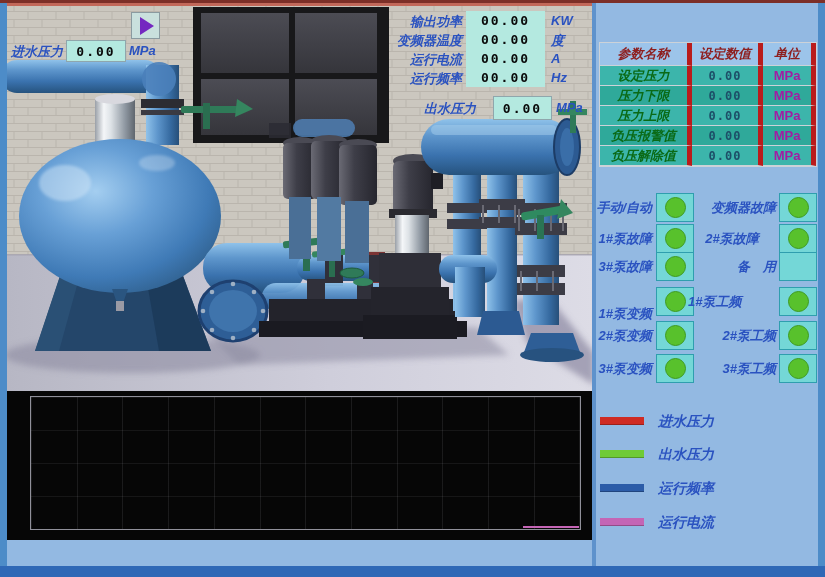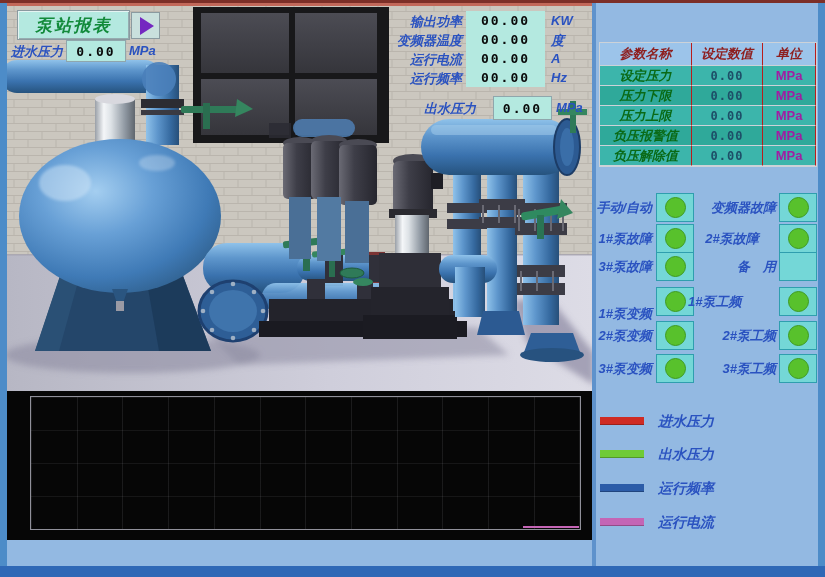--- a/index.html
+++ b/index.html
@@ -11,21 +11,21 @@
   .valbox{background:#b4e9e0;color:#0a0a0a;font-family:"DejaVu Sans Mono",monospace;
           font-weight:bold;font-size:13px;letter-spacing:2px;display:flex;align-items:center;
           justify-content:center;}
   .bordered{border:1px solid #8fa6ac;}
   .titlebox{background:#b4e9e0;border:1px solid #8a9aa0;box-shadow:inset 1px 1px 0 #e4f4f2,inset -1px -1px 0 #96acb0;
             color:#128a3a;font-size:17px;letter-spacing:2px;display:flex;align-items:center;justify-content:center;}
   .play-btn{background:#c9e0dd;border:1px solid #8a9aa0;display:flex;align-items:center;justify-content:center;}
   .play-tri{width:0;height:0;border-top:9px solid transparent;border-bottom:9px solid transparent;border-left:14px solid #7428c0;margin-left:3px;}
   
   .ptable{display:grid;grid-template-columns:92px 71px 53px;border:1px solid #ccd2d8;font-size:13px;font-weight:bold;font-style:italic;}
-  .ptable>div{display:flex;align-items:center;justify-content:center;border-right:1px solid #b91c1c;border-bottom:1px solid #ccd2d8;height:22px;}
+  .ptable>div{display:flex;align-items:center;justify-content:center;border-right:5px solid #b91c1c;border-bottom:1px solid #ccd2d8;height:22px;}
   .pt-h{background:#9cc4ea;color:#8e1f1f;}
   .row-a{background:#3cb5ab;}
   .row-b{background:#2fa99a;}
   .pt-name{color:#0a6a16;}
   .pt-val{color:#1d4f68;font-style:normal;font-family:"DejaVu Sans Mono",monospace;letter-spacing:1px;font-size:12px;}
   .pt-unit{color:#a21ca2;font-style:normal;}
   .ptable>div:nth-child(n+4){height:19px;}
   
   .confirm-btn{background:linear-gradient(#e6e6ea,#b0b0b8);border:2px outset #eceef0;}
   .tri-down{width:0;height:0;border-left:11px solid transparent;border-right:11px solid transparent;border-top:16px solid #6a28c0;}
@@ -264,21 +264,20 @@
         <rect x="514" y="206" width="44" height="8" rx="3" fill="#2f8a60" transform="rotate(-10 536 210)"></rect>
         <rect x="530" y="212" width="7" height="24" fill="#2a7454"></rect>
         <path d="M554 196 L566 210 L550 216 Z" fill="#35865f"></path>
       </g>
       <g>
         <rect x="563" y="98" width="6" height="32" fill="#2f7a58"></rect>
         <rect x="551" y="106" width="29" height="6" fill="#35865f"></rect>
       </g>
     </svg>
 
-    <div class="abs titlebox cjk" style="left:10px;top:7px;width:111px;height:28px;">泵站报表</div>
     <div class="abs play-btn" style="left:124px;top:9px;width:27px;height:25px;">
       <span class="play-tri"></span>
     </div>
 
     <span class="abs cjk blue" style="left:4px;top:40px;">进水压力</span>
     <div class="abs valbox bordered" style="left:59px;top:37px;width:58px;height:20px;">0.00</div>
     <span class="abs cjk blue" style="left:122px;top:40px;">MPa</span>
 
     <span class="abs cjk blue" style="left:330px;top:10px;width:125px;text-align:right;">输出功率</span>
     <div class="abs valbox" style="left:459px;top:8px;width:79px;height:19px;">00.00</div>

